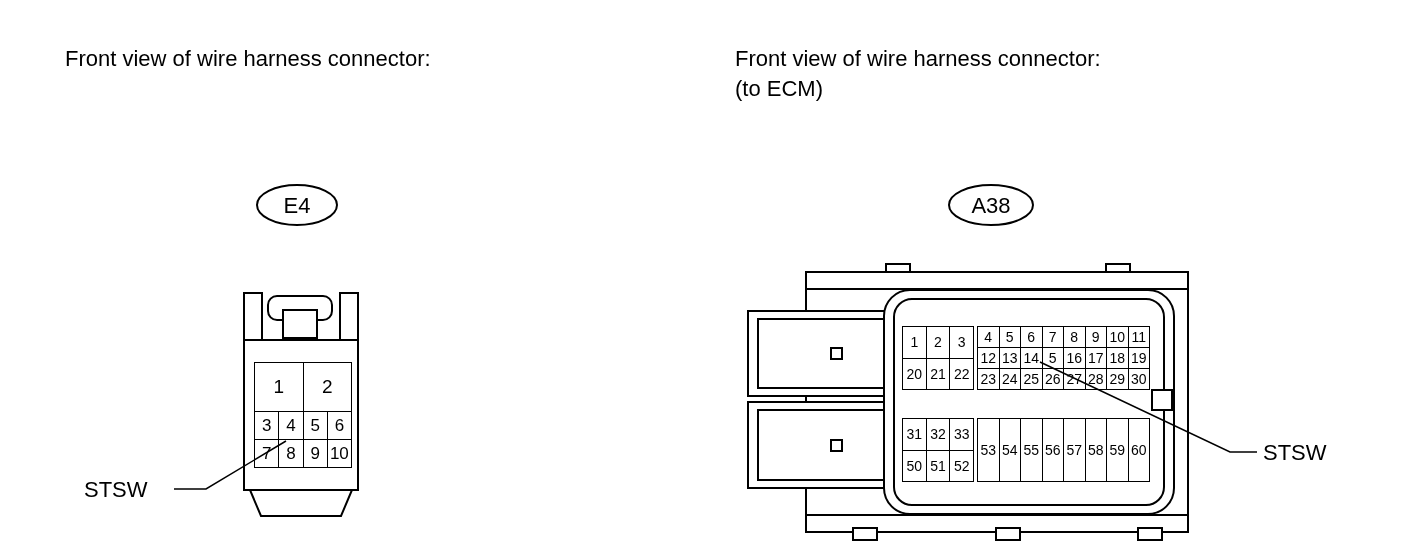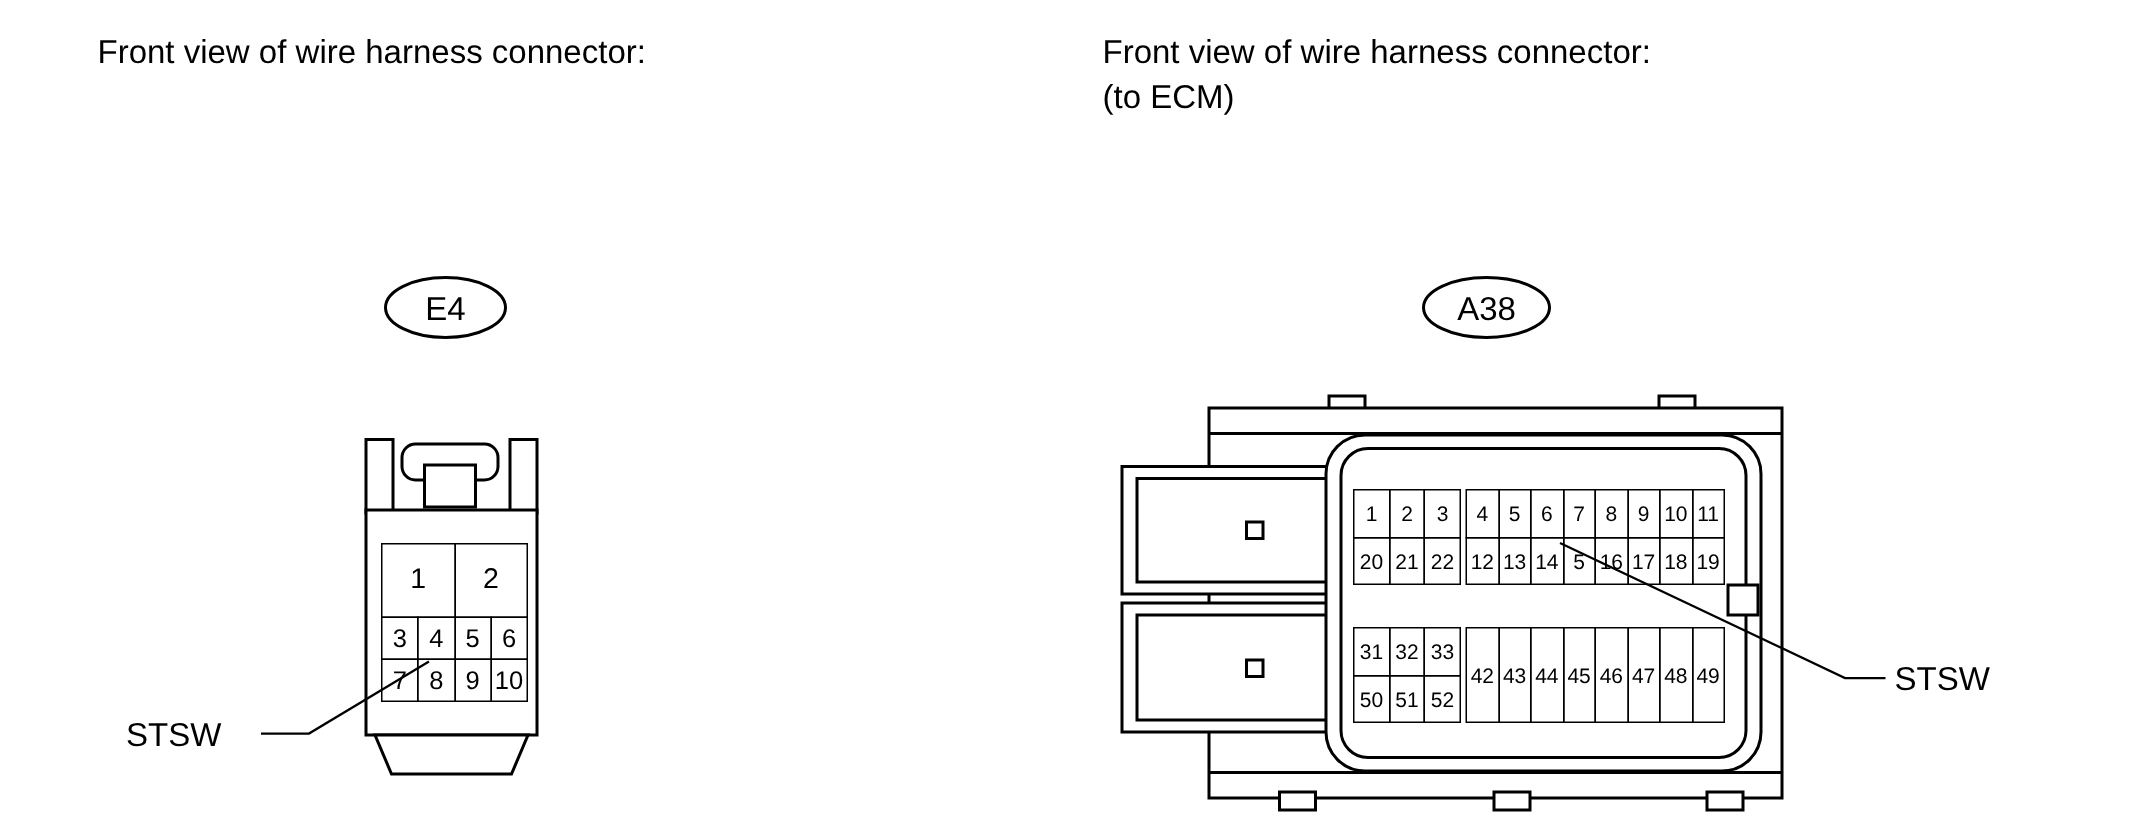--- a/index.html
+++ b/index.html
@@ -1,21 +1,21 @@
 <!DOCTYPE html>
 <html><head>
 <meta charset="utf-8">
 <style>
   html,body{margin:0;padding:0;background:#fff;}
   #stage{position:relative;width:1424px;height:558px;background:#fff;overflow:hidden;
          font-family:"Liberation Sans", sans-serif;color:#000;}
   svg.layer{position:absolute;left:0;top:0;z-index:0;}
   svg.overlay{position:absolute;left:0;top:0;z-index:2;pointer-events:none;}
   .txt{position:absolute;z-index:1;}
-  .title-line{font-size:22px;line-height:30px;white-space:nowrap;}
+  .title-line{font-size:22px;line-height:30px;white-space:nowrap;margin-top:24px;}
   .conn-id{font-size:22px;text-align:center;}
   .signal{font-size:22px;white-space:nowrap;}
   .pin-grid{position:absolute;z-index:1;display:flex;flex-direction:column;}
   .pin-row{display:flex;flex:1;}
   .pin-row + .pin-row{margin-top:-1px;}
   .pin-cell{flex:1;border:1px solid #000;display:flex;align-items:center;justify-content:center;
             background:transparent;box-sizing:border-box;}
   .pin-cell + .pin-cell{margin-left:-1px;}
   .fs19 .pin-cell{font-size:19px;}
   .fs17 .pin-cell{font-size:17px;}
@@ -115,43 +115,53 @@
       <div class="pin-row">
         <div class="pin-cell">12</div>
         <div class="pin-cell">13</div>
         <div class="pin-cell">14</div>
         <div class="pin-cell">5</div>
         <div class="pin-cell">16</div>
         <div class="pin-cell">17</div>
         <div class="pin-cell">18</div>
         <div class="pin-cell">19</div>
       </div>
+      <div class="pin-row">
+        <div class="pin-cell">23</div>
+        <div class="pin-cell">24</div>
+        <div class="pin-cell">25</div>
+        <div class="pin-cell">26</div>
+        <div class="pin-cell">27</div>
+        <div class="pin-cell">28</div>
+        <div class="pin-cell">29</div>
+        <div class="pin-cell">30</div>
+      </div>
     </div>
   <div class="pin-grid fs14" style="left:902px;top:418px;width:72px;height:64px;text-align:center;">
       <div class="pin-row">
         <div class="pin-cell">31</div>
         <div class="pin-cell">32</div>
         <div class="pin-cell">33</div>
       </div>
       <div class="pin-row">
         <div class="pin-cell">50</div>
         <div class="pin-cell">51</div>
         <div class="pin-cell">52</div>
       </div>
     </div>
   <div class="pin-grid fs14" style="left:977px;top:418px;width:173px;height:64px;">
       <div class="pin-row">
-        <div class="pin-cell">42</div>
-        <div class="pin-cell">43</div>
-        <div class="pin-cell">44</div>
-        <div class="pin-cell">45</div>
-        <div class="pin-cell">46</div>
-        <div class="pin-cell">47</div>
-        <div class="pin-cell">48</div>
-        <div class="pin-cell">49</div>
+        <div class="pin-cell">53</div>
+        <div class="pin-cell">54</div>
+        <div class="pin-cell">55</div>
+        <div class="pin-cell">56</div>
+        <div class="pin-cell">57</div>
+        <div class="pin-cell">58</div>
+        <div class="pin-cell">59</div>
+        <div class="pin-cell">60</div>
       </div>
     </div>
 
   <div class="txt signal" style="left:84px;top:477px;">STSW</div>
   <div class="txt signal" style="left:1263px;top:440px;">STSW</div>
 
   <svg class="overlay" width="1424" height="558" viewBox="0 0 1424 558">
     <polyline class="leader" points="174,489 206,489 286,441"></polyline>
     <polyline class="leader" points="1040,362 1230,452 1257,452"></polyline>
   </svg>

